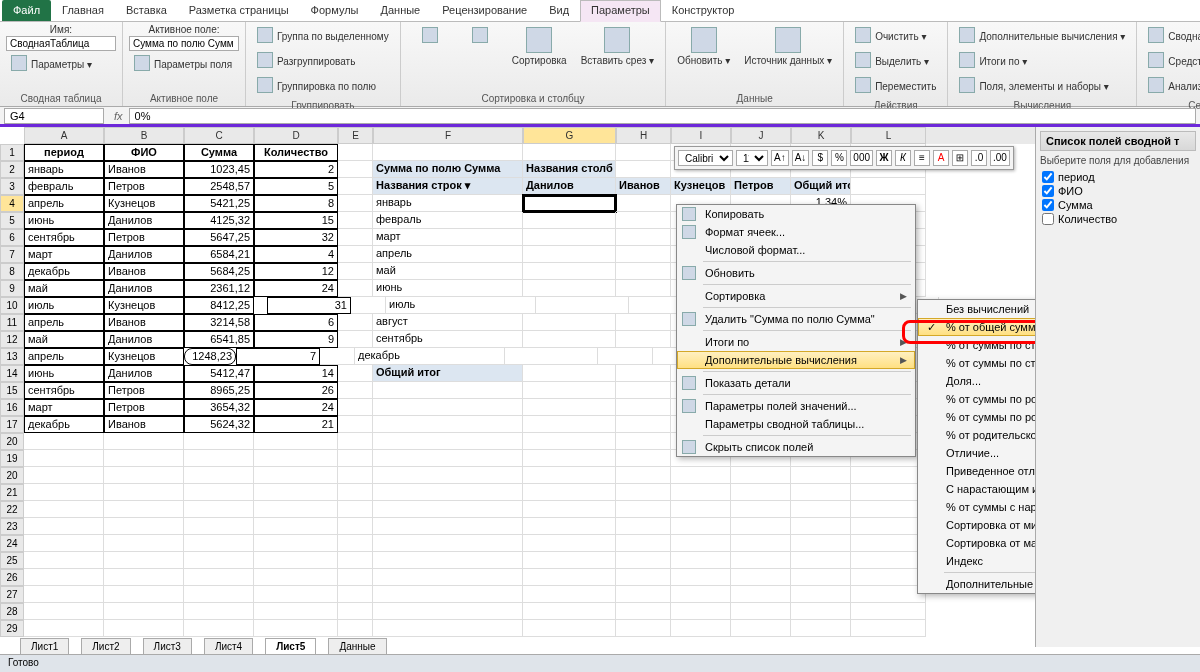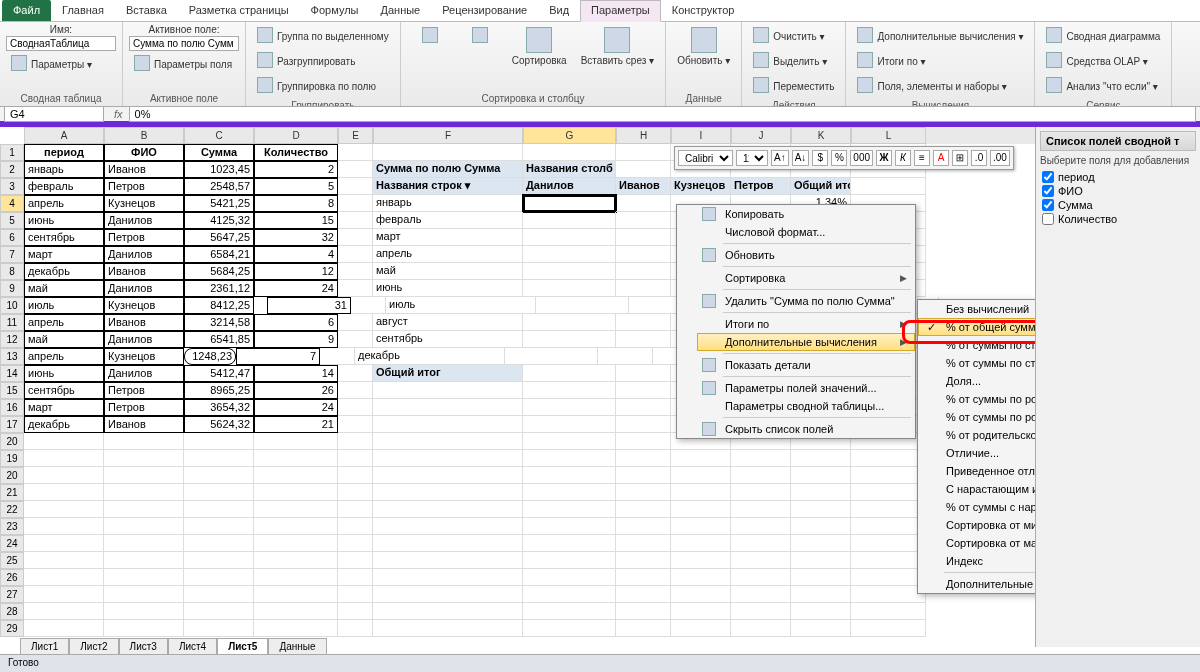--- a/index.html
+++ b/index.html
@@ -16,21 +16,21 @@
 .rgroup-label { text-align: center; color: #555; font-size: 10px; padding-top: 2px; }
 .rbtn { display: flex; flex-direction: column; align-items: center; padding: 2px 4px; cursor: pointer; border: 1px solid transparent; }
 .rbtn.big { min-width: 46px; }
 .ricon { width: 16px; height: 16px; background: #cfd8e6; border: 1px solid #8aa; margin-bottom: 2px; }
 .ricon.big { width: 26px; height: 26px; }
 .rtxt { font-size: 10px; text-align: center; color: #333; white-space: nowrap; }
 .rcol { display: flex; flex-direction: column; gap: 1px; }
 .rcol .rbtn { flex-direction: row; gap: 4px; align-items: center; }
 .rinp { border: 1px solid #aaa; background: #fff; padding: 1px 3px; font-size: 10px; width: 110px; }
 
-.fbar { display: flex; align-items: center; height: 20px; border-bottom: 6px solid #6d28d9; background: #f3f3f3; }
+.fbar { display: flex; align-items: center; height: 20px; border-bottom: 3px solid #6d28d9; background: #f3f3f3; }
 .name-box { width: 100px; border: 1px solid #aaa; background: #fff; padding: 1px 5px; margin: 0 4px; }
 .fx { padding: 0 6px; color: #666; font-style: italic; }
 .formula { flex: 1; border: 1px solid #aaa; background: #fff; padding: 1px 5px; margin-right: 4px; }
 
 .workarea { display: flex; height: 520px; }
 .grid-wrap { flex: 1; overflow: hidden; position: relative; }
 .col-headers { display: flex; background: #e9e9e9; margin-left: 24px; }
 .col-h { border: 1px solid #ccc; text-align: center; font-size: 10px; color: #333; height: 17px; line-height: 15px; }
 .col-h.sel { background: #ffe599; }
 .rows { display: flex; }
@@ -44,38 +44,38 @@
 .cell.bd { border: 1px solid #000; }
 .cell.r { text-align: right; }
 .cell.pvh { background: #dce6f1; font-weight: bold; }
 .cell.pvt { font-weight: bold; background: #dce6f1; }
 .cell.sel { outline: 3px solid #000; outline-offset: -2px; }
 
 .mini-toolbar { position: absolute; left: 650px; top: 2px; background: #f4f4f4; border: 1px solid #999; padding: 3px; display: flex; gap: 3px; align-items: center; box-shadow: 1px 1px 3px rgba(0,0,0,0.3); z-index: 5; }
 .mini-toolbar select, .mini-toolbar .mb { font-size: 10px; border: 1px solid #aaa; background: #fff; padding: 0 2px; height: 16px; }
 .mb { min-width: 16px; text-align: center; cursor: pointer; line-height: 14px; }
 
-.ctx { position: absolute; left: 652px; top: 60px; width: 240px; background: #f4f4f4; border: 1px solid #888; box-shadow: 2px 2px 6px rgba(0,0,0,0.3); z-index: 10; padding-left: 20px; }
+.ctx { position: absolute; left: 652px; top: 60px; width: 240px; background: #f4f4f4; border: 1px solid #888; box-shadow: 2px 2px 6px rgba(0,0,0,0.3); z-index: 10; }
 .ctx-item { display: flex; align-items: center; padding: 3px 8px 3px 28px; cursor: pointer; position: relative; font-size: 11px; }
 .ctx-item:hover, .ctx-item.hl { background: linear-gradient(#fff0c1,#ffe082); border: 1px solid #d4a828; padding: 2px 7px 2px 27px; }
 .ctx-sep { height: 1px; background: #ccc; margin: 2px 4px 2px 26px; }
 .ctx-ico { position: absolute; left: 5px; width: 14px; height: 14px; background: #cfd8e6; border: 1px solid #8aa; }
 .ctx-arrow { margin-left: auto; font-size: 9px; color: #555; }
 
 .sub-ctx { position: absolute; left: 893px; top: 155px; width: 290px; background: #f4f4f4; border: 1px solid #888; box-shadow: 2px 2px 6px rgba(0,0,0,0.3); z-index: 11; }
 .sub-ctx .ctx-item.checked::before { content: "✓"; position: absolute; left: 8px; }
 .highlighted-ring { position: absolute; left: 878px; top: 176px; width: 150px; height: 24px; border: 3px solid red; border-radius: 8px; z-index: 12; pointer-events: none; }
 
 .field-pane { width: 165px; background: #f0f0f0; border-left: 1px solid #aaa; padding: 4px; }
 .field-pane-title { background: linear-gradient(#e8e8e8,#d8d8d8); padding: 3px 5px; font-size: 11px; border: 1px solid #bbb; margin-bottom: 4px; font-weight: bold; white-space: nowrap; overflow: hidden; }
 .field-pane-sub { font-size: 10px; color: #444; margin-bottom: 4px; }
 .field-item { display: flex; align-items: center; gap: 4px; padding: 1px 2px; }
 .field-item input { width: 12px; height: 12px; }
 
-.sheet-tabs { position: absolute; bottom: 18px; left: 20px; display: flex; }
+.sheet-tabs { position: absolute; bottom: 18px; left: 20px; display: flex; gap: 12px; }
 .sheet-tab { background: #eee; border: 1px solid #aaa; padding: 2px 10px; font-size: 10px; cursor: pointer; border-bottom: none; }
 .sheet-tab.active { background: #fff; font-weight: bold; }
 .status { position: absolute; bottom: 0; left: 0; right: 0; height: 18px; background: #dfe4ea; border-top: 1px solid #aaa; padding: 2px 8px; font-size: 10px; }
 </style>
 </head>
 <body>
 
 <div class="tabs" id="tabs">
     <div class="tab file">Файл</div>
     <div class="tab">Главная</div>
@@ -152,20 +152,24 @@
           <span class="rtxt">Вставить срез ▾</span>
         </div>
     </div>
     <div class="rgroup-label">Сортировка и столбцу</div>
   </div>
   <div class="rgroup">
     <div class="rgroup-body">
       <div class="rbtn big">
           <span class="ricon big"></span>
           <span class="rtxt">Обновить ▾</span>
+        </div>
+      <div class="rbtn big">
+          <span class="ricon big"></span>
+          <span class="rtxt">Источник данных ▾</span>
         </div>
     </div>
     <div class="rgroup-label">Данные</div>
   </div>
   <div class="rgroup">
       <div class="rgroup-body">
         <div class="rcol" id="grp5">
           <div class="rbtn">
             <span class="ricon"></span>
             <span class="rtxt">Очистить ▾</span>
@@ -293,20 +297,24 @@
           <span class="mb">⊞</span>
           <span class="mb">.0</span>
           <span class="mb">.00</span>
         </div>
         <div class="ctx" id="ctx">
             <div class="ctx-item">
               <span class="ctx-ico"></span>
               <span>Копировать</span>
             </div>
             <div class="ctx-item">
+              <span class="ctx-ico"></span>
+              <span>Формат ячеек...</span>
+            </div>
+            <div class="ctx-item">
               <span>Числовой формат...</span>
             </div>
             <div class="ctx-sep"></div>
             <div class="ctx-item">
               <span class="ctx-ico"></span>
               <span>Обновить</span>
             </div>
             <div class="ctx-sep"></div>
             <div class="ctx-item">
               <span>Сортировка</span>

